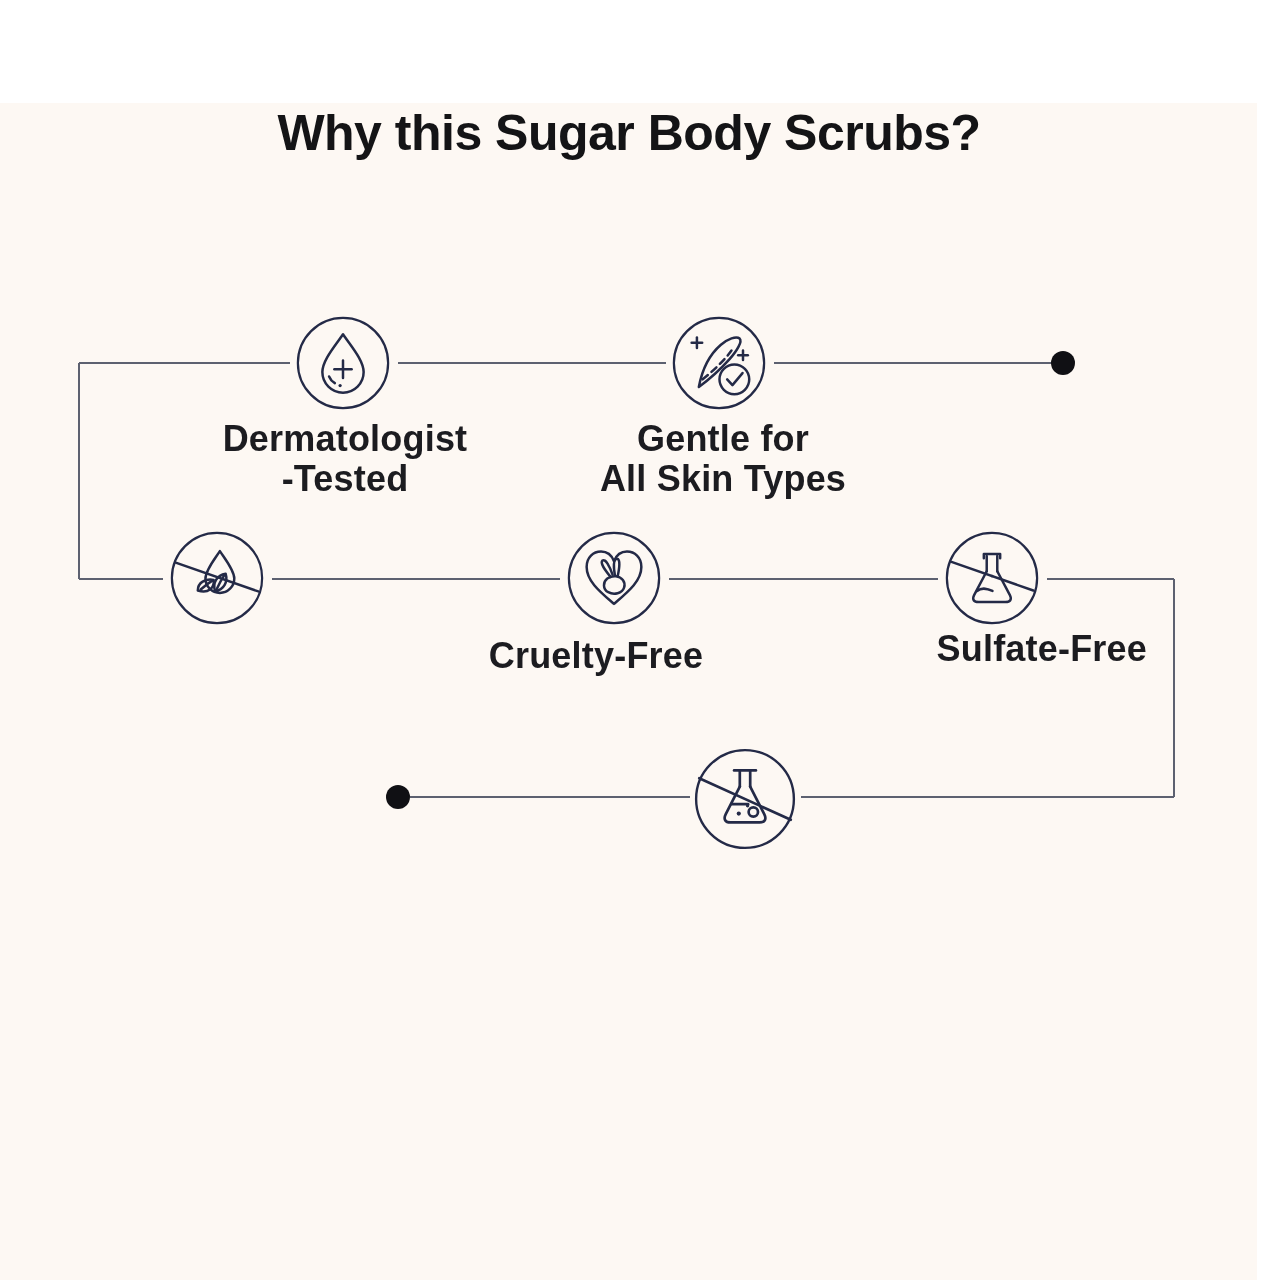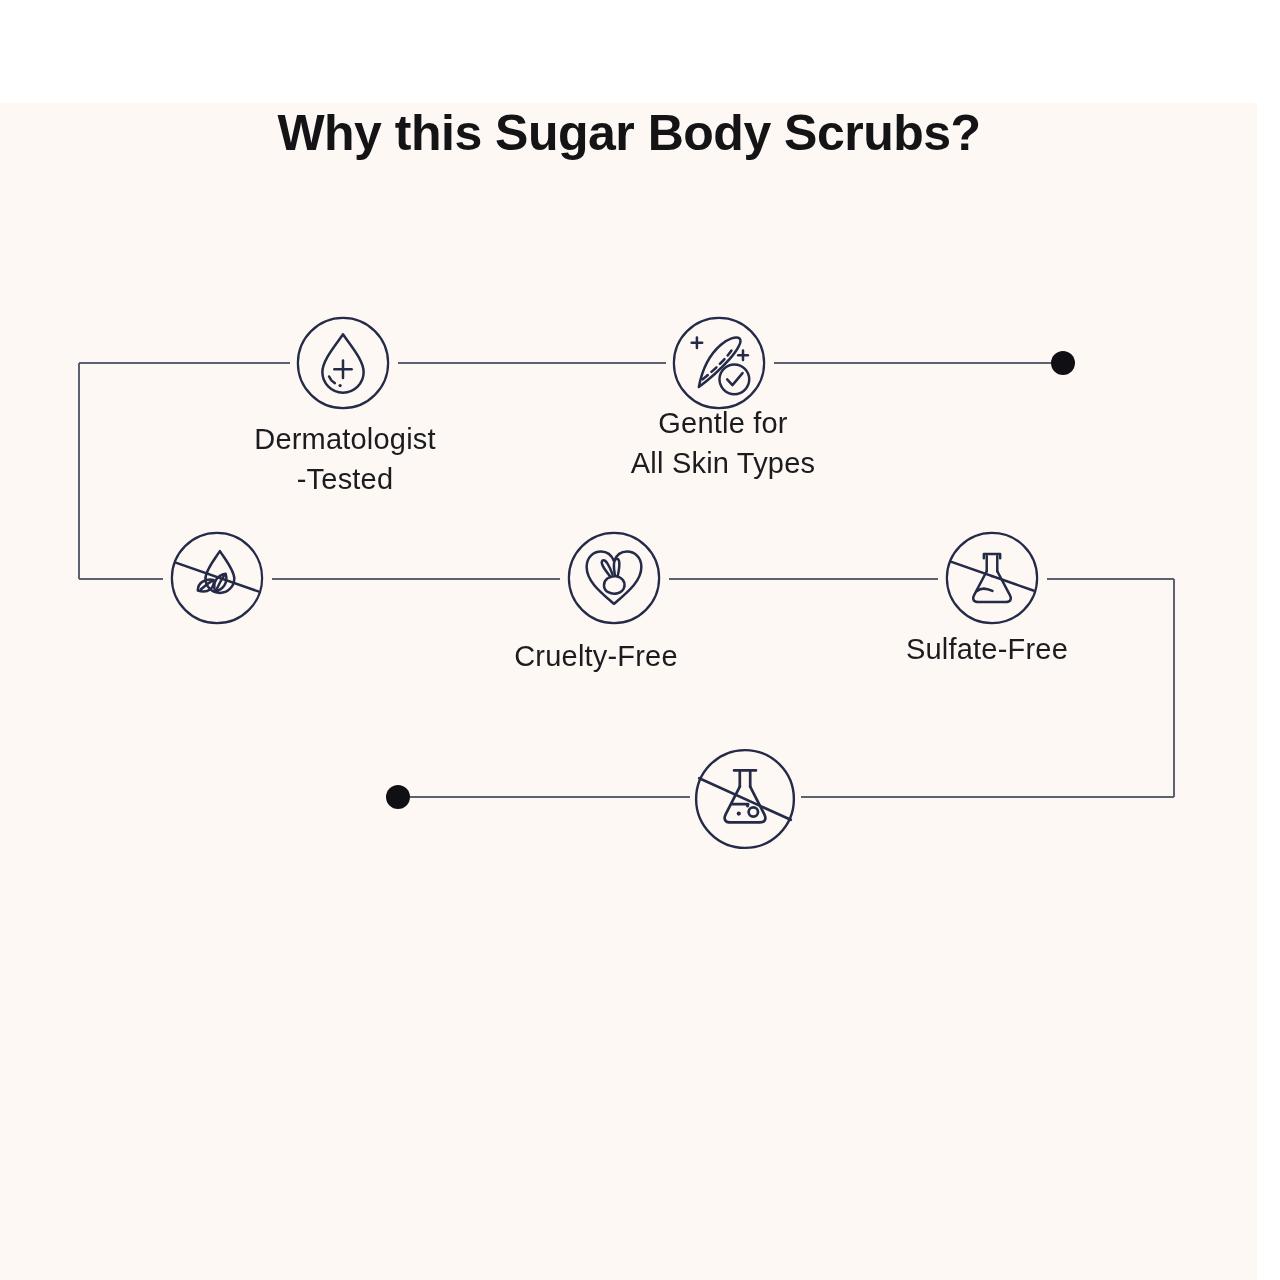--- a/index.html
+++ b/index.html
@@ -38,30 +38,30 @@
     color:var(--icon-stroke);
   }
   .feature-icon svg{display:block;width:100%;height:100%;}
   .icon-stroke{fill:none;stroke:currentColor;stroke-width:2.6;stroke-linecap:round;stroke-linejoin:round;}
   .icon-ring{fill:var(--panel-bg);stroke:currentColor;stroke-width:2.3;}
   .icon-fill{fill:currentColor;stroke:none;}
   .masked{fill:var(--panel-bg);}
   .feature-label{
     position:absolute;
     text-align:center;
-    font-size:29px;line-height:40px;font-weight:400;
+    font-size:36px;line-height:40px;font-weight:700;
     letter-spacing:0.2px;
     color:var(--label-color);
     white-space:pre-line;
   }
   .label-derm{left:195px;top:419px;width:300px;}
-  .label-gentle{left:573px;top:403px;width:300px;}
+  .label-gentle{left:573px;top:419px;width:300px;}
   .label-paraben{left:65px;top:644px;width:320px;}
   .label-cruelty{left:436px;top:636px;width:320px;}
-  .label-sulfate{left:827px;top:629px;width:320px;}
+  .label-sulfate{left:827px;top:629px;width:320px;text-align:right;}
   .label-noharsh{left:420px;top:866px;width:660px;line-height:44px;}
 </style>
 </head>
 <body>
 
 <div class="stage">
 
   <div class="panel"></div>
 
   <div class="title">Why this Sugar Body Scrubs?</div>

